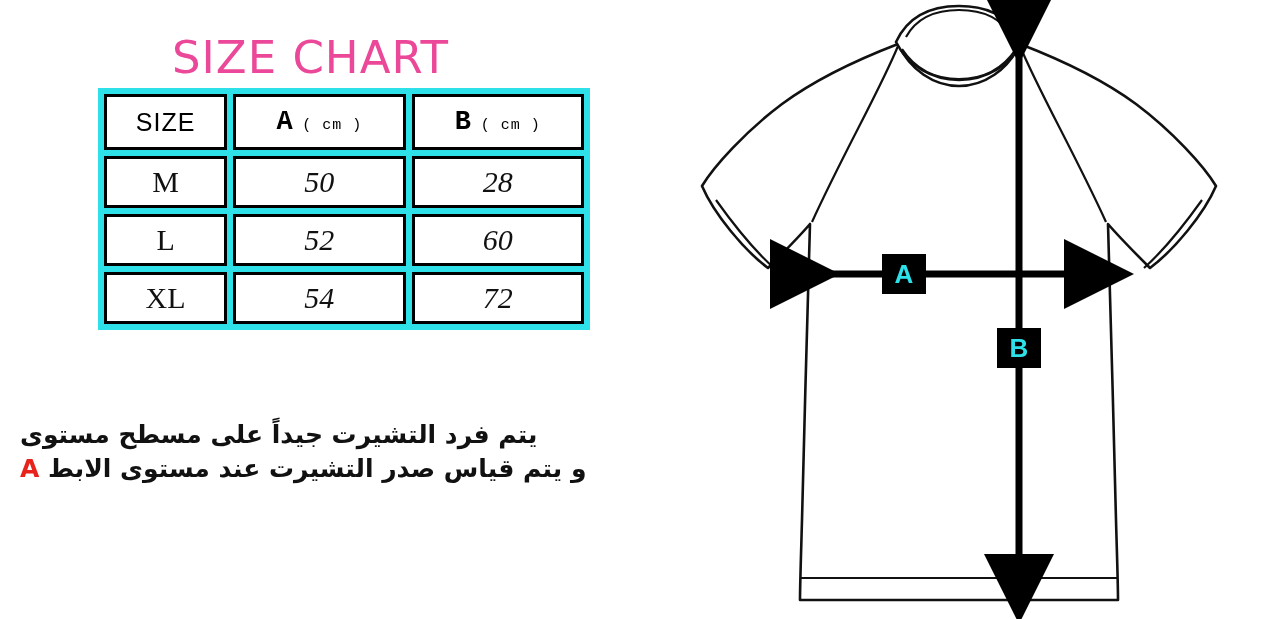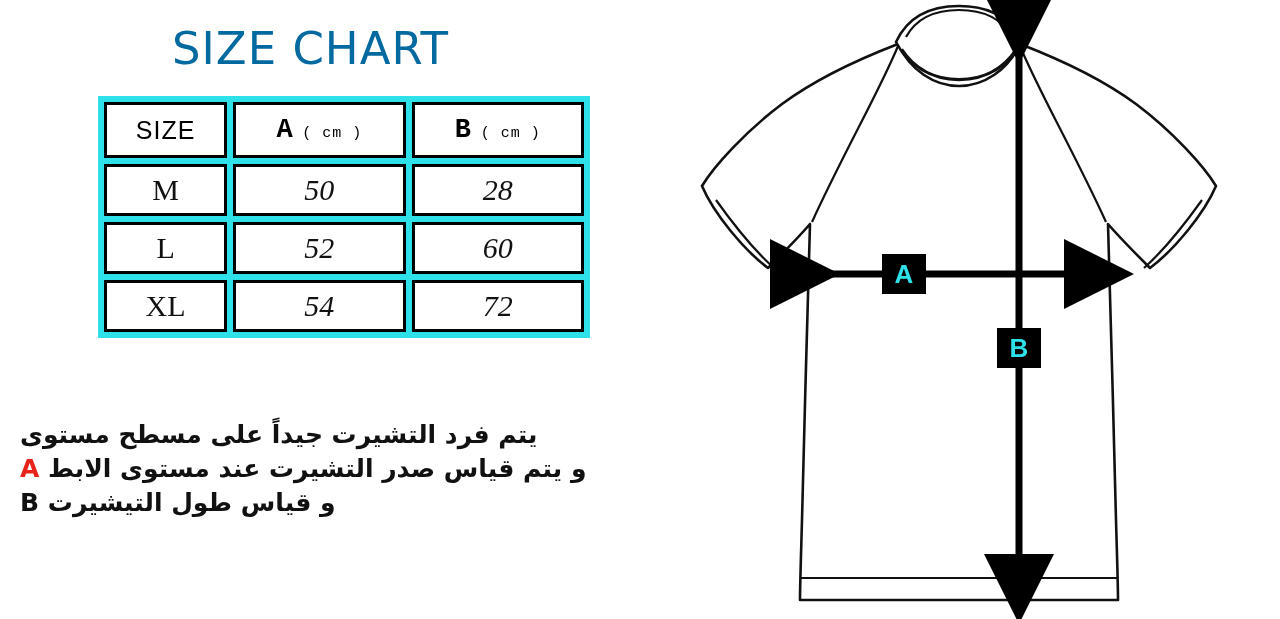--- a/index.html
+++ b/index.html
@@ -21,32 +21,32 @@
 
   
   #left-panel {
     position: absolute;
     left: 0; top: 0;
     width: 660px; height: 619px;
   }
 
   #chart-title {
     position: absolute;
-    left: 172px; top: 22px;
+    left: 172px; top: 31px;
     font-size: 45px;
     letter-spacing: 1px;
-    color: #0369a1;
+    color: #ec4899;
     font-family: "DejaVu Sans", sans-serif;
     font-weight: 400;
   }
 
   
   #size-table {
     position: absolute;
-    left: 98px; top: 96px;
+    left: 98px; top: 88px;
     width: 492px;
     border-collapse: separate;
     border-spacing: 6px 6px;
     background: #2ee0e8;
   }
   #size-table td, #size-table th {
     background: #ffffff;
     border: 3px solid #000;
     text-align: center;
     vertical-align: middle;
@@ -169,24 +169,20 @@
           <td class="cell-num">72</td>
         </tr>
       </tbody>
     </table>
 
     <div id="notes">
       <div class="line">يتم فرد التشيرت جيداً على مسطح مستوى</div>
       <div class="line">
         <span>و يتم قياس صدر التشيرت عند مستوى الابط</span>
         <span class="mark-red">A</span>
-      </div>
-      <div class="line">
-        <span>و قياس طول التيشيرت</span>
-        <span class="mark-blk">B</span>
       </div>
     </div>
   </div>
 
   <div id="shirt-panel">
 
     <svg width="640" height="619" viewBox="0 0 640 619" style="position:absolute;left:0;top:0;">
 
       <g fill="#d9d9d9" opacity="0.9">
         <path d="M168 185 C 176 230, 180 300, 172 380 C 166 450, 162 530, 168 600 L 196 600

